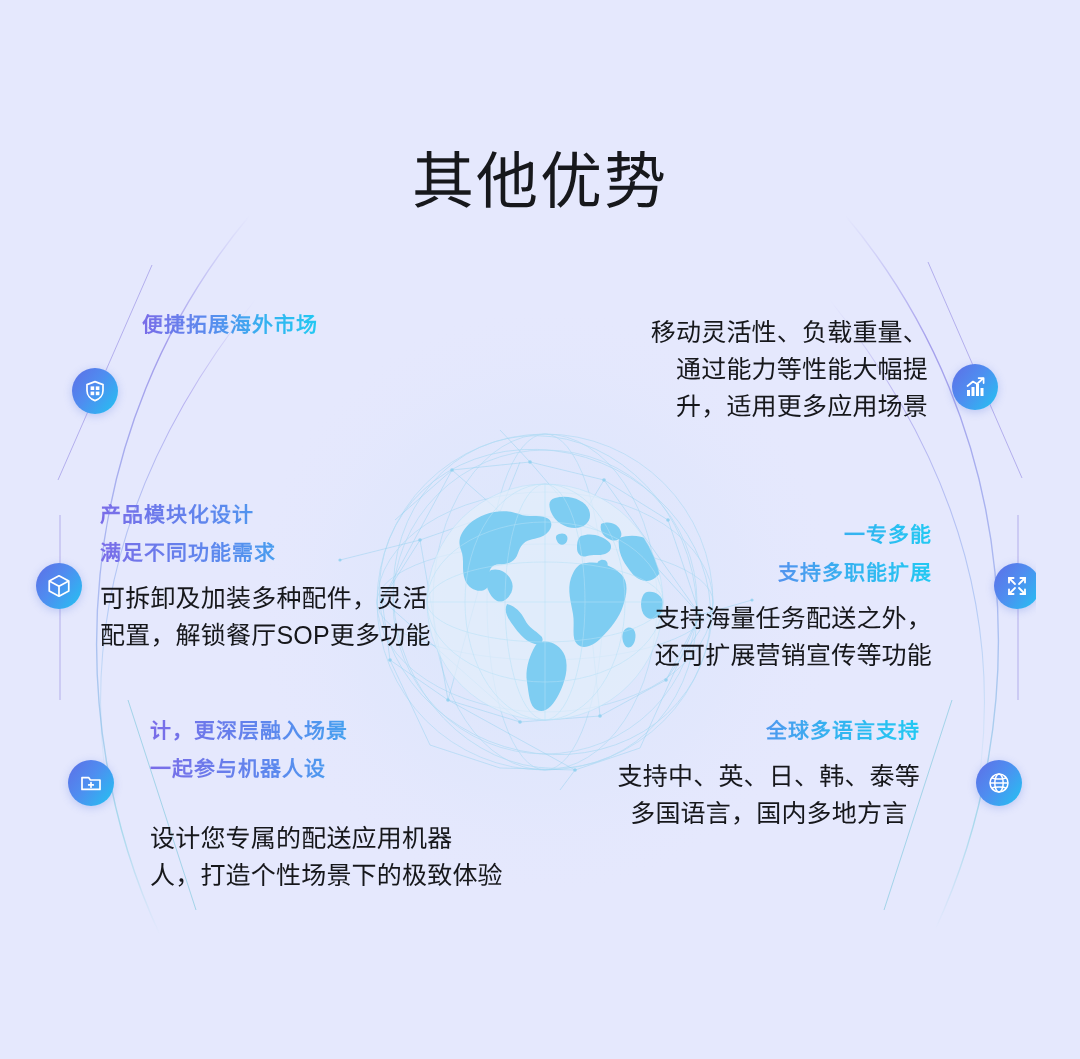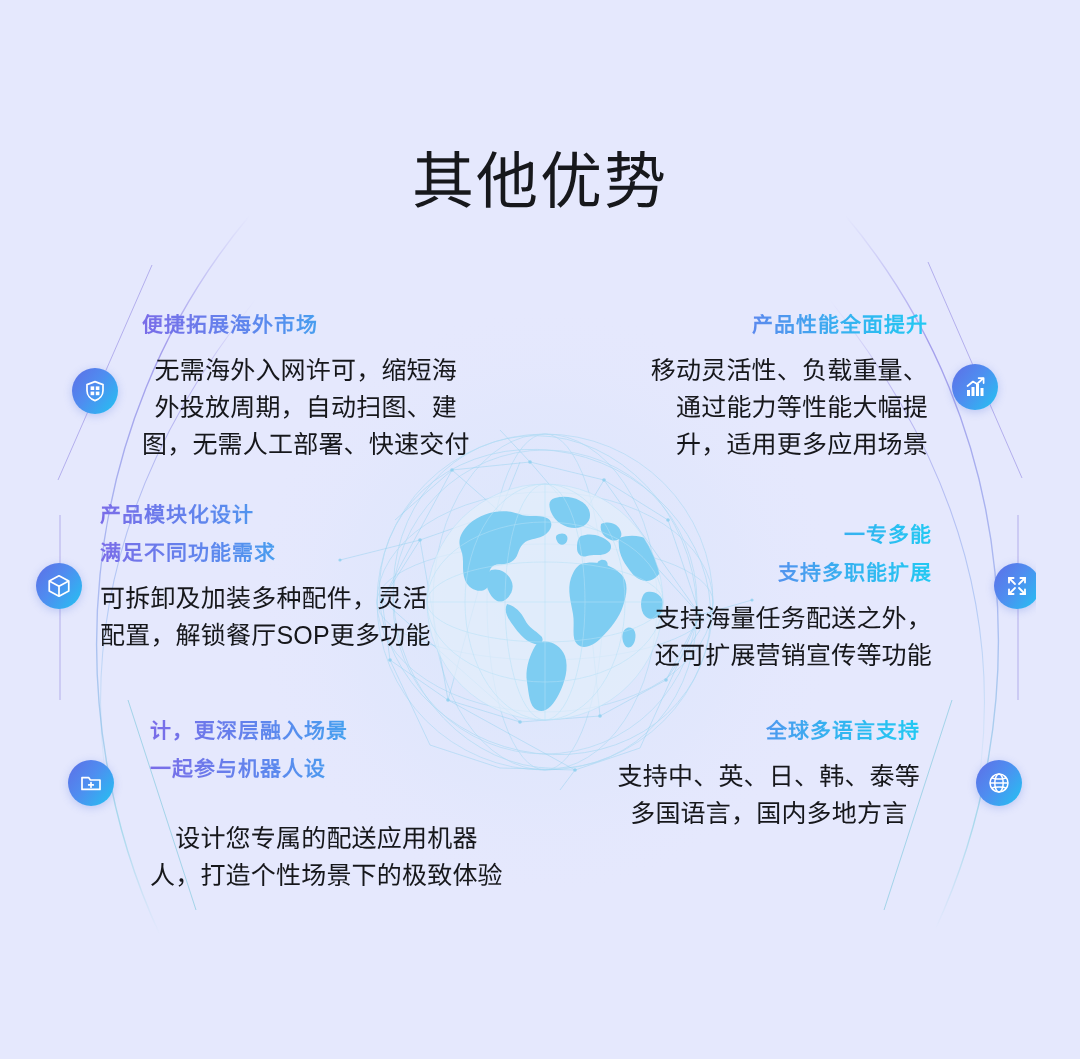--- a/index.html
+++ b/index.html
@@ -53,21 +53,21 @@
   .align-right .f-head,.align-right .f-body{text-align:right;}
 
   
   #feat-overseas{left:142px;top:306px;}
   #feat-overseas .f-body{text-align:center;}
   #feat-performance{right:108px;top:306px;}
   #feat-modular{left:100px;top:496px;}
   #feat-modular .f-body{text-align:left;}
   #feat-multirole{right:104px;top:516px;}
   #feat-codesign{left:150px;top:712px;}
-  #feat-codesign .f-body{text-align:center;margin-top:32px;}
+  #feat-codesign .f-body{margin-top:32px;}
   #feat-language{right:116px;top:712px;}
   #feat-language .f-body{text-align:center;}
 
   
   .node{
     position:absolute;
     width:46px;height:46px;border-radius:50%;
     background:linear-gradient(128deg,#5e6ee6 0%,#4f8df0 45%,#22c4f2 100%);
     box-shadow:0 2px 8px rgba(80,110,220,.28);
     display:flex;align-items:center;justify-content:center;
@@ -318,29 +318,23 @@
           <line x1="3" y1="12" x2="21" y2="12"></line>
           <path d="M4.8 6.6 C7.4 8.4 16.6 8.4 19.2 6.6"></path>
           <path d="M4.8 17.4 C7.4 15.6 16.6 15.6 19.2 17.4"></path>
         </g>
       </svg>
     </span>
   </div>
 
   <div class="feature align-left" id="feat-overseas">
     <div class="f-head">便捷拓展海外市场</div>
-    <div class="f-body">
-      <div>无需海外入网许可，缩短海</div>
-      <div>外投放周期，自动扫图、建</div>
-      <div>图，无需人工部署、快速交付</div>
-    </div>
   </div>
 
   <div class="feature align-right" id="feat-performance">
-    <div class="f-head">产品性能全面提升</div>
     <div class="f-body">
       <div>移动灵活性、负载重量、</div>
       <div>通过能力等性能大幅提</div>
       <div>升，适用更多应用场景</div>
     </div>
   </div>
 
   <div class="feature align-left" id="feat-modular">
     <div class="f-head">产品模块化设计</div>
     <div class="f-head">满足不同功能需求</div>

